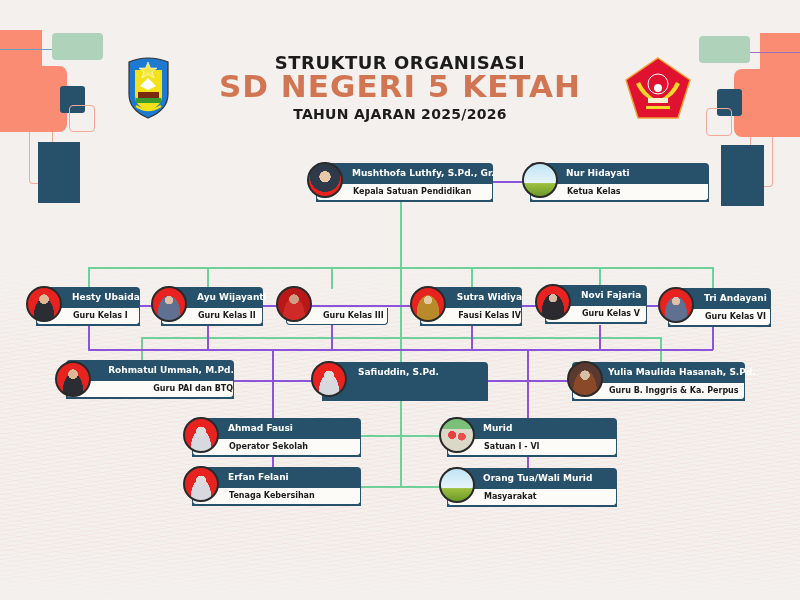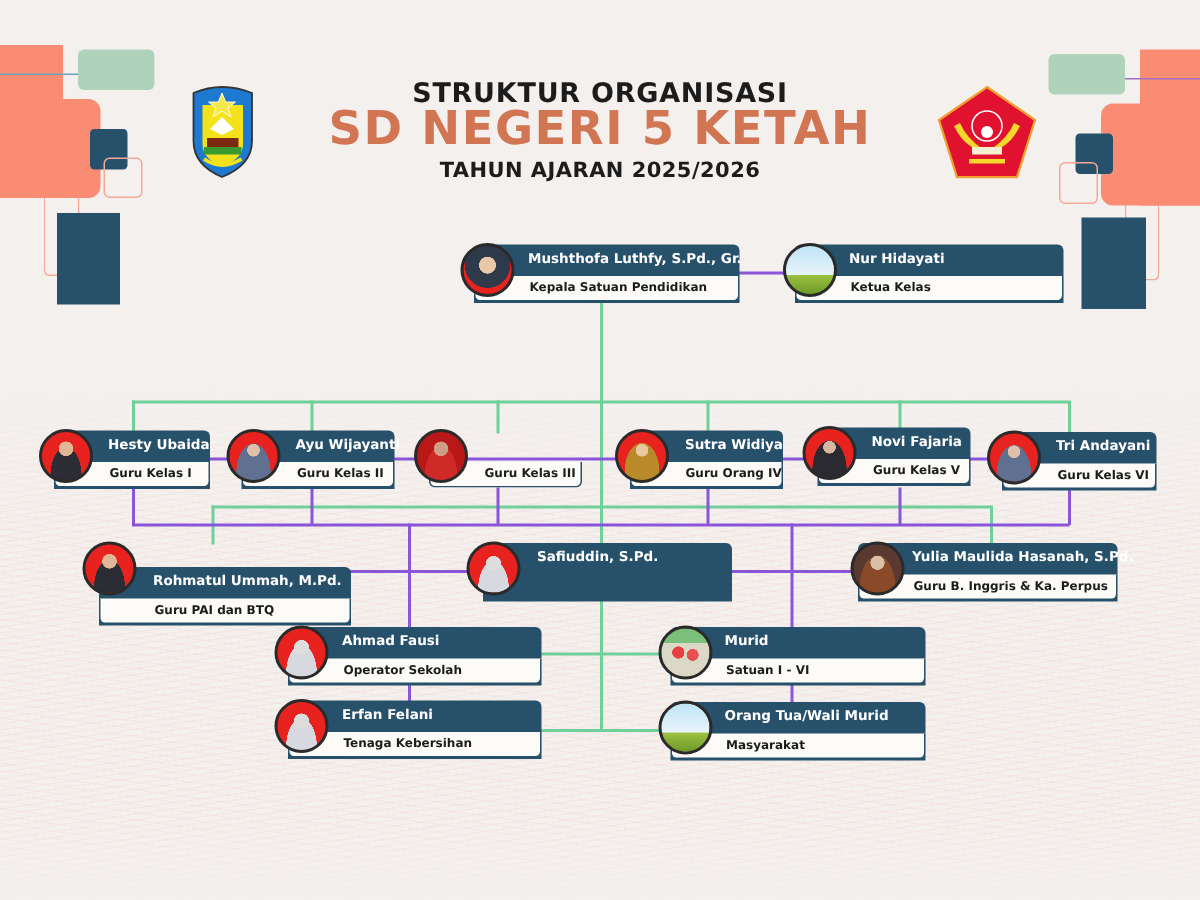--- a/index.html
+++ b/index.html
@@ -170,37 +170,37 @@
 </div>
 <div class="avatar av-red6" style="left:151px;top:286px;"></div>
 
 <div class="card" style="left:286px;top:287px;width:102px;">
   <div class="bot">Guru Kelas III</div>
 </div>
 <div class="avatar av-red3" style="left:276px;top:286px;"></div>
 
 <div class="card" style="left:420px;top:287px;width:102px;text-align:right;">
   <div class="top">Sutra Widiya</div>
-  <div class="bot">Guru Orang IV</div>
+  <div class="bot">Fausi Kelas IV</div>
 </div>
 <div class="avatar av-red4" style="left:410px;top:286px;"></div>
 
 <div class="card" style="left:545px;top:285px;width:102px;">
   <div class="top">Novi Fajaria</div>
   <div class="bot">Guru Kelas V</div>
 </div>
 <div class="avatar av-red5" style="left:535px;top:284px;"></div>
 
 <div class="card" style="left:668px;top:288px;width:103px;">
   <div class="top">Tri Andayani</div>
   <div class="bot">Guru Kelas VI</div>
 </div>
 <div class="avatar av-red6" style="left:658px;top:287px;"></div>
 
-<div class="card" style="left:66px;top:378px;width:168px;">
+<div class="card" style="left:66px;top:360px;width:168px;text-align:right;">
   <div class="top">Rohmatul Ummah, M.Pd.</div>
   <div class="bot">Guru PAI dan BTQ</div>
 </div>
 <div class="avatar av-red2" style="left:55px;top:361px;"></div>
 
 <div class="card" style="left:322px;top:362px;width:166px;">
   <div class="top">Safiuddin, S.Pd.</div>
 </div>
 <div class="avatar av-red7" style="left:311px;top:361px;"></div>
 

